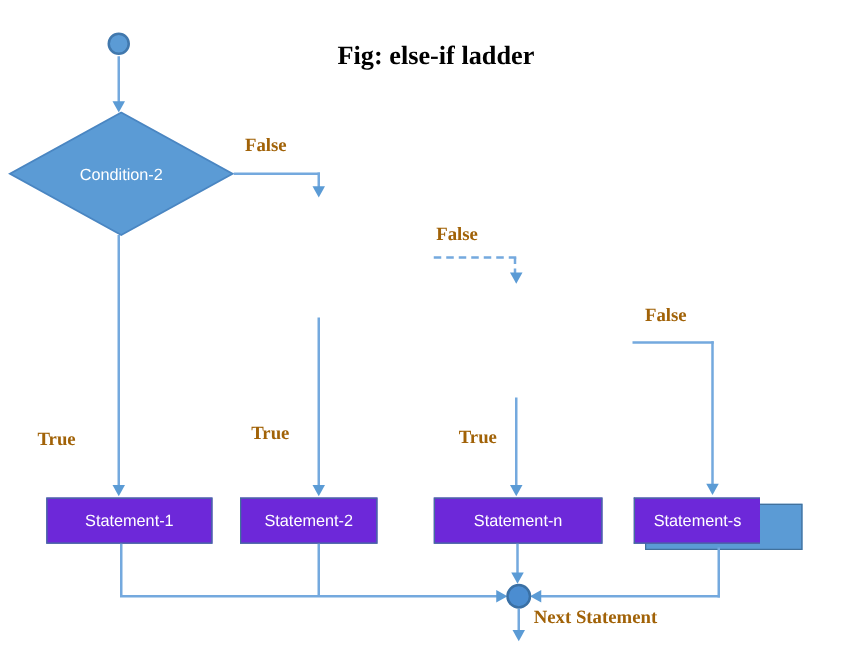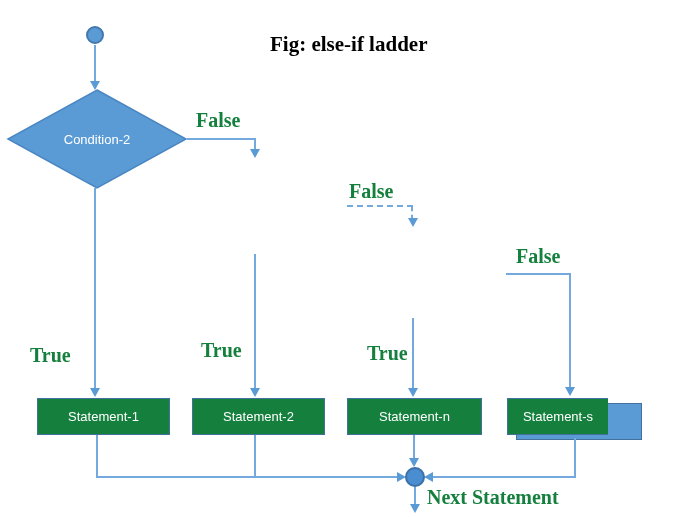--- a/index.html
+++ b/index.html
@@ -44,35 +44,35 @@
     display:flex;align-items:center;justify-content:center;
   }
   .diamond svg{position:absolute;left:0;top:0;}
   .shape-label{
     position:relative;
     color:#ffffff;font-size:13px;line-height:1;
     white-space:nowrap;
   }
   .stmt{
     position:absolute;height:37px;
-    background:#15803d;border:1.5px solid #41719c;
+    background:#6d28d9;border:1.5px solid #41719c;
     box-sizing:border-box;
     display:flex;align-items:center;justify-content:center;
     color:#ffffff;font-size:13px;
   }
   .stmt-shadow{
     position:absolute;height:37px;
     background:#5b9bd5;border:1.5px solid #41719c;
     box-sizing:border-box;
   }
   .blab{
     position:absolute;
     font-family:"Liberation Serif", serif;
-    font-weight:bold;font-size:20px;
-    color:#15803d;white-space:nowrap;
+    font-weight:bold;font-size:15px;
+    color:#a16207;white-space:nowrap;
   }
 </style>
 </head>
 <body>
 
 <div id="canvas">
 
   <div class="title" style="left:270px;top:32px;">Fig: else-if ladder</div>
 
   <div class="terminal" style="left:86px;top:26px;width:18px;height:18px;"></div>
@@ -115,21 +115,21 @@
   <div class="arr down" style="left:250px;top:388px;"></div>
 
   <div class="vline" style="left:412px;top:318px;height:72px;"></div>
   <div class="arr down" style="left:408px;top:388px;"></div>
 
   <div class="stmt-shadow" style="left:516px;top:403px;width:126px;"></div>
 
   <div class="stmt" style="left:37px;top:398px;width:133px;">
     <span>Statement-1</span>
   </div>
-  <div class="stmt" style="left:192px;top:398px;width:133px;">
+  <div class="stmt" style="left:192px;top:398px;width:110px;">
     <span>Statement-2</span>
   </div>
   <div class="stmt" style="left:347px;top:398px;width:135px;">
     <span>Statement-n</span>
   </div>
   <div class="stmt" style="left:507px;top:398px;width:101px;border-right:none;">
     <span>Statement-s</span>
   </div>
 
   <div class="vline" style="left:96px;top:435px;height:42px;"></div>

